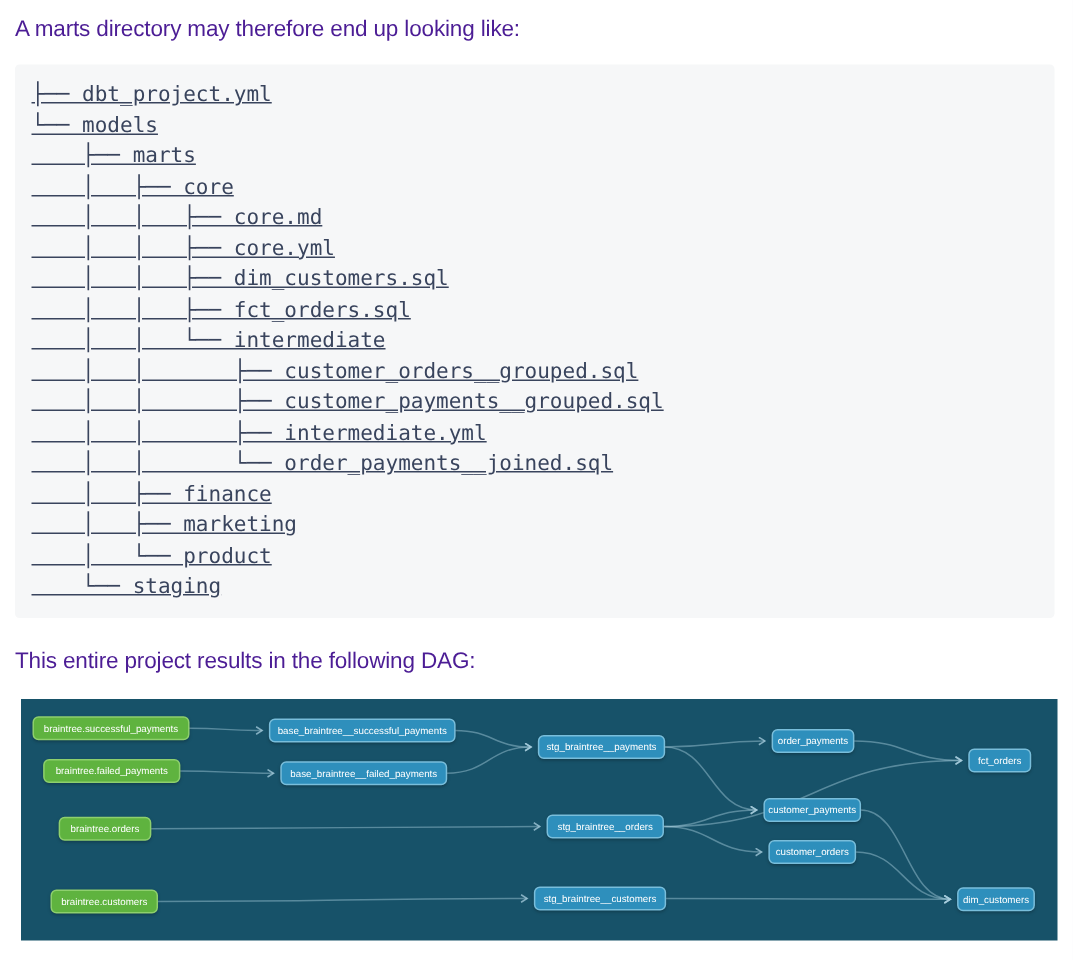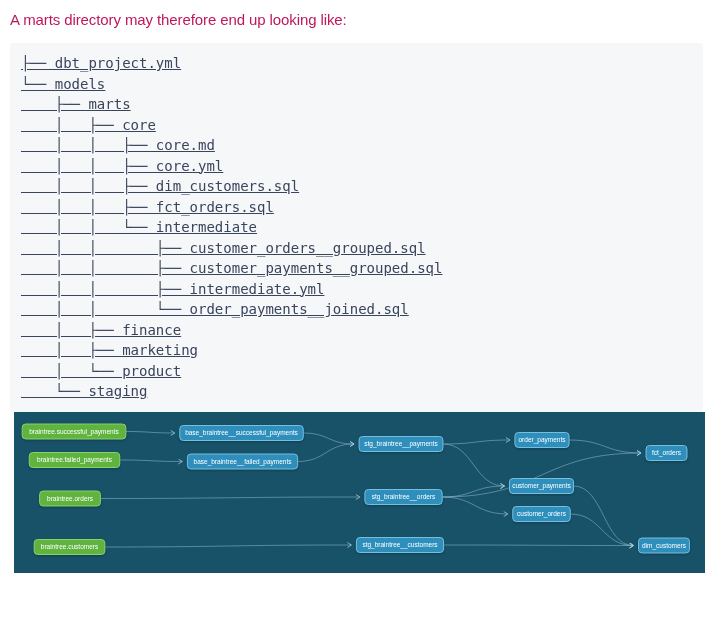--- a/index.html
+++ b/index.html
@@ -4,21 +4,21 @@
 <style>
   html, body { margin: 0; padding: 0; background: #ffffff; }
   body {
     width: 715px; height: 640px; overflow: hidden;
     font-family: "Liberation Sans", sans-serif;
     -webkit-font-smoothing: antialiased;
   }
   .page { padding: 12px 12px 0 10px; }
 
   .para {
-    margin: 0; color: #be185d; font-size: 15px; line-height: 16px;
+    margin: 0; color: #4c1d95; font-size: 15px; line-height: 16px;
     letter-spacing: -0.1px;
   }
   .para.intro { margin-bottom: 15px; }
   .para.dag-caption { margin-top: 21px; margin-bottom: 17px; }
 
   pre.tree {
     box-sizing: border-box;
     margin: 0; width: 693px; height: 369px;
     background: #f6f7f8; border-radius: 3px;
     padding: 10px 12px 10px 11px;
@@ -71,20 +71,21 @@
     │   │   └── intermediate
     │   │       ├── customer_orders__grouped.sql
     │   │       ├── customer_payments__grouped.sql
     │   │       ├── intermediate.yml
     │   │       └── order_payments__joined.sql
     │   ├── finance
     │   ├── marketing
     │   └── product
     └── staging</pre>
 
+  <p class="para dag-caption">This entire project results in the following DAG:</p>
 
   <div class="dag-figure">
     <svg viewBox="0 0 691 161" xmlns="http://www.w3.org/2000/svg">
       <defs>
         <marker id="arrow" markerWidth="7" markerHeight="7" refX="4.5" refY="3" orient="auto" markerUnits="userSpaceOnUse">
           <path d="M0.5,0.5 L4.5,3 L0.5,5.5" fill="none" stroke="#a8cedd" stroke-opacity="0.75" stroke-width="1"></path>
         </marker>
       </defs>
     <path d="M111.85,19.5 C136.3,19.5 136.3,21 160.75,21" class="dag-edge" marker-end="url(#arrow)"></path>
         <path d="M105.75,48 C137.05,48 137.05,49.5 168.35,49.5" class="dag-edge" marker-end="url(#arrow)"></path>

